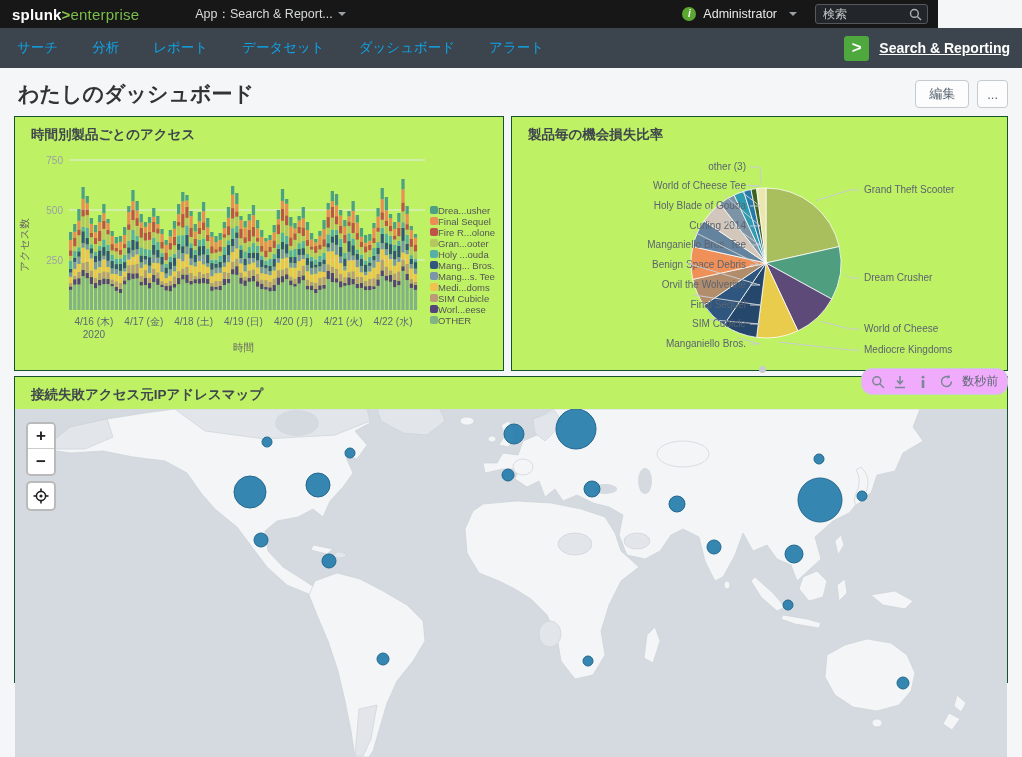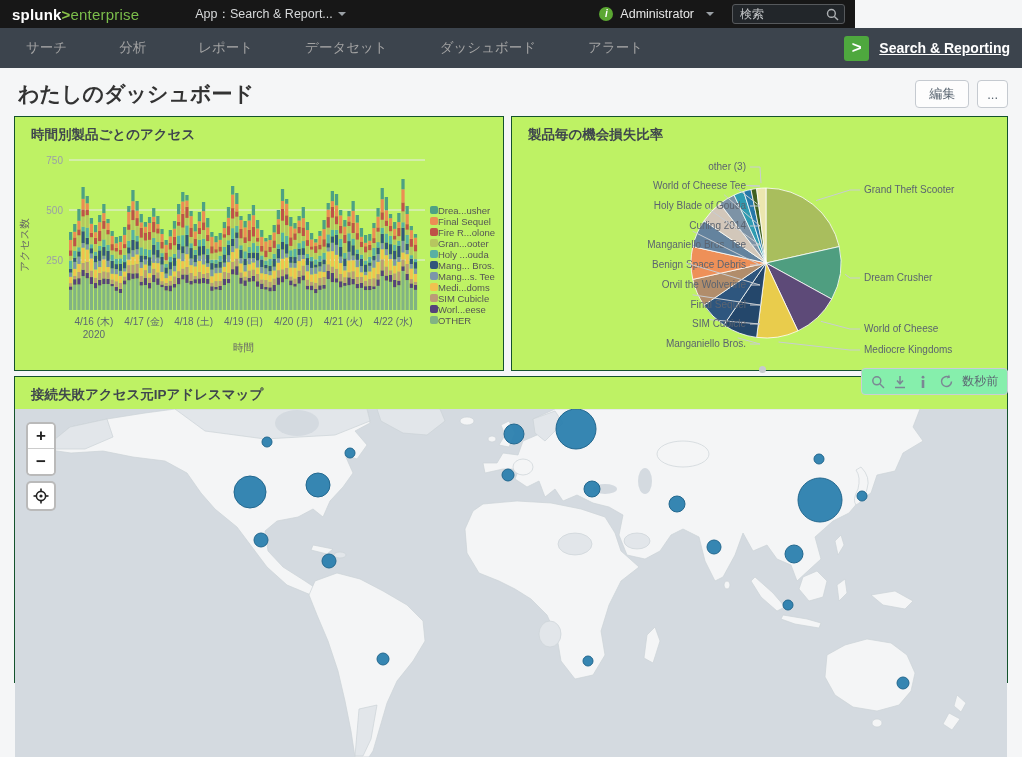--- a/index.html
+++ b/index.html
@@ -1,20 +1,20 @@
 <!DOCTYPE html>
 <html><head>
 <meta charset="utf-8">
 <style>
   * { box-sizing: border-box; margin:0; padding:0; }
   html,body { width:1022px; height:757px; overflow:hidden; }
   body { font-family:"Liberation Sans","DejaVu Sans",sans-serif; background:#f5f6f7; position:relative; }
 
   
-  .topbar { position:absolute; left:0; top:0; width:855px; height:28px; background:#171717;
+  .topbar { position:absolute; left:0; top:0; width:938px; height:28px; background:#171717;
             display:flex; align-items:center; color:#e8e8e8; font-size:12.5px; }
   .logo { margin-left:12px; font-size:15px; letter-spacing:.2px; display:flex; align-items:baseline; }
   .logo .brand { color:#fff; font-weight:bold; }
   .logo .sep   { color:#8bc34a; font-weight:bold; }
   .logo .product { color:#7bbd4b; font-weight:normal; }
   .appmenu { margin-left:56px; color:#d7d9da; cursor:pointer; }
   .top-right { margin-left:auto; display:flex; align-items:center; gap:0; }
   .topitem { padding:0 14px; color:#e3e5e6; cursor:pointer; white-space:nowrap; }
   .caret { display:inline-block; width:0; height:0; border-left:4px solid transparent;
            border-right:4px solid transparent; border-top:4px solid #9aa0a5; margin-left:5px; vertical-align:middle; }
@@ -23,21 +23,21 @@
   .acct { display:flex; align-items:center; gap:7px; padding:0 14px; cursor:pointer; }
   .searchbox { width:113px; height:20px; margin:0 10px 0 4px; background:#22262a; border:1px solid #56595c;
                border-radius:3px; display:flex; align-items:center; }
   .searchbox input { flex:1; background:transparent; border:none; outline:none; color:#bbb;
                      font-size:12px; padding:0 4px 0 7px; width:80px; font-family:inherit; }
   .searchbox input::placeholder { color:#c7c9cb; }
 
   
   .appbar { position:absolute; left:0; top:28px; width:1022px; height:40px; background:#3c444d;
             display:flex; align-items:center; }
-  .apptab { color:#a3a3a3; font-size:13.5px; padding:0 26px; line-height:40px; cursor:pointer; }
+  .apptab { color:#0ea5e9; font-size:13.5px; padding:0 17px; line-height:40px; cursor:pointer; }
   .appbar-right { margin-left:auto; display:flex; align-items:center; gap:10px; margin-right:12px; }
   .appicon { width:25px; height:25px; background:#4ea83e; border-radius:3px; color:#fff; font-weight:bold;
              font-size:17px; text-align:center; line-height:24px; }
   .appname { color:#fff; font-size:14px; font-weight:bold;text-decoration:underline; }
 
   
   .dash-title { position:absolute; left:18px; top:80px; font-size:21px; color:#333; }
   .hdr-buttons { position:absolute; top:80px; right:14px; display:flex; gap:8px; }
   .btn { height:28px; background:#fdfdfd; border:1px solid #c5cad0; border-radius:4px;
          color:#5a6672; font-size:13px; padding:8px 13px; display:flex; align-items:center; cursor:pointer; font-family:inherit; }
@@ -48,22 +48,22 @@
   #panel-bar { left:14px; top:116px; width:490px; height:255px; }
   #panel-pie { left:511px; top:116px; width:497px; height:255px; }
   #panel-map { left:14px; top:376px; width:994px; height:307px; }
   .panel-title { position:absolute; left:16px; top:9px; font-size:13.5px; font-weight:600; color:#3f464d; }
 
   .legend { position:absolute; top:88px; right:8px; list-style:none; }
   .legend li { display:flex; align-items:center; font-size:9.5px; color:#555; height:10px; margin-bottom:1px; cursor:pointer;text-align:right; }
   .legend .sw { width:8px; height:8px; border-radius:2px; flex:none; }
 
   
-  .pie-toolbar { position:absolute; left:861px; top:368px; width:147px; height:27px; background:#86efac;
-                 border:1px solid #c9ced4; border-radius:4px; display:flex; align-items:center;
+  .pie-toolbar { position:absolute; left:861px; top:368px; width:147px; height:27px; background:#f0abfc;
+                 border:1px solid #c9ced4; border-radius:11px; display:flex; align-items:center;
                  justify-content:space-evenly; z-index:5;font-family:Liberation Serif, serif; }
   .pie-toolbar svg { display:block; cursor:pointer; }
   .refreshed { font-size:12px; color:#5c6773; }
   .panel-dot { position:absolute; left:759px; top:366px; width:7px; height:7px; border-radius:50%; background:#c7cbcf; z-index:6; }
 
   
   #map-area { position:absolute; left:0; top:32px; width:992px; height:348px; overflow:hidden; }
   .map-zoom { position:absolute; left:11px; top:13px; width:30px; border:2px solid rgba(0,0,0,.27);
               border-radius:5px; overflow:hidden; background:#fff; z-index:4; }
   .map-zoom button { display:block; width:26px; height:25px; background:#fff; border:none; font-size:17px;

